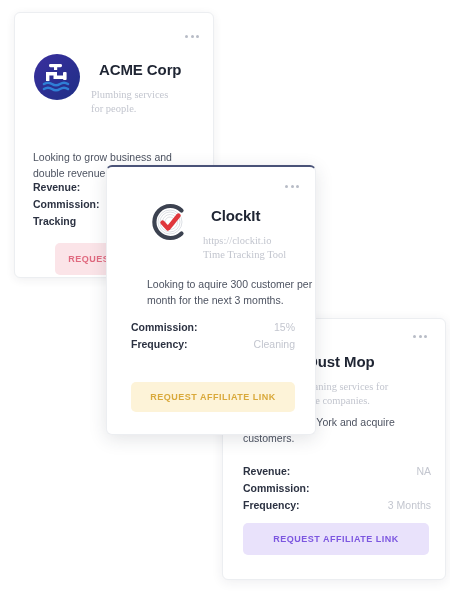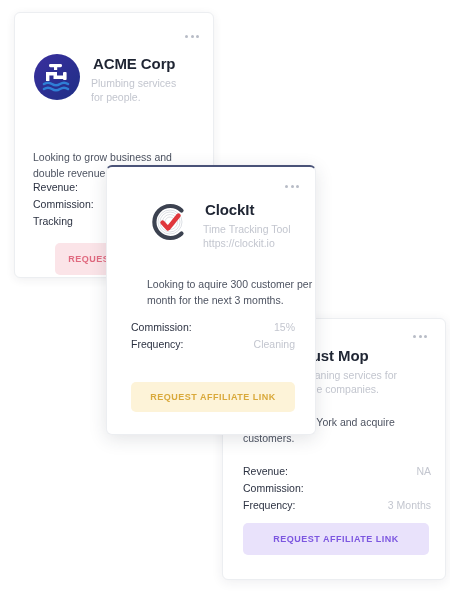--- a/index.html
+++ b/index.html
@@ -89,29 +89,30 @@
   .titles {
     display: flex;
     flex-direction: column;
   }
   .co-name {
     font-size: 15px;
     font-weight: 700;
     color: #1f2533;
     letter-spacing: -0.1px;
     line-height: 1.25;
-    margin: 2px;
+    margin: 8px;
     white-space: nowrap;
   }
   .co-sub {
     font-size: 10.5px;
     color: #c3c6cf;
     line-height: 1.35;
     margin: 0;
     white-space: nowrap;
+    font-family: Liberation Serif, serif;
   }
 
   
   .desc {
     position: absolute;
     font-size: 10.5px;
     color: #4d5361;
     line-height: 1.5;
     margin: 0;
   }
@@ -121,21 +122,21 @@
     position: absolute;
   }
   .stat-row {
     display: flex;
     justify-content: space-between;
     align-items: baseline;
     font-size: 10.5px;
     line-height: 1.62;
   }
   .stat-key {
-    font-weight: 400;
+    font-weight: 700;
     color: #2c3242;
     white-space: nowrap;
   }
   .stat-val {
     color: #c3c6cf;
     white-space: nowrap;
   }
 
   
   .cta {
@@ -294,22 +295,22 @@
             <circle cx="23" cy="23" r="7.5"></circle>
             <circle cx="23" cy="23" r="10"></circle>
             <circle cx="23" cy="23" r="12"></circle>
           </g>
           <path d="M34.5 11.5 A16 16 0 1 0 34.5 34.5" stroke="#3c4250" stroke-width="4.2" fill="none" stroke-linecap="round"></path>
           <path d="M15.5 23.5 l5.5 6 l10.5 -13" stroke="#e0373c" stroke-width="4.4" fill="none" stroke-linecap="round" stroke-linejoin="round"></path>
         </svg>
       </div>
       <div class="titles">
         <p class="co-name">ClockIt</p>
+        <p class="co-sub">https://clockit.io</p>
         <p class="co-sub">Time Tracking Tool</p>
-        <p class="co-sub">https://clockit.io</p>
       </div>
     </div>
 
     <p class="desc clock-desc">Looking to aquire 300 customer per month for the next 3 momths.</p>
 
     <div class="stats clock-stats">
       <div class="stat-row">
         <span class="stat-key">Commission:</span>
         <span class="stat-val">15%</span>
       </div>

